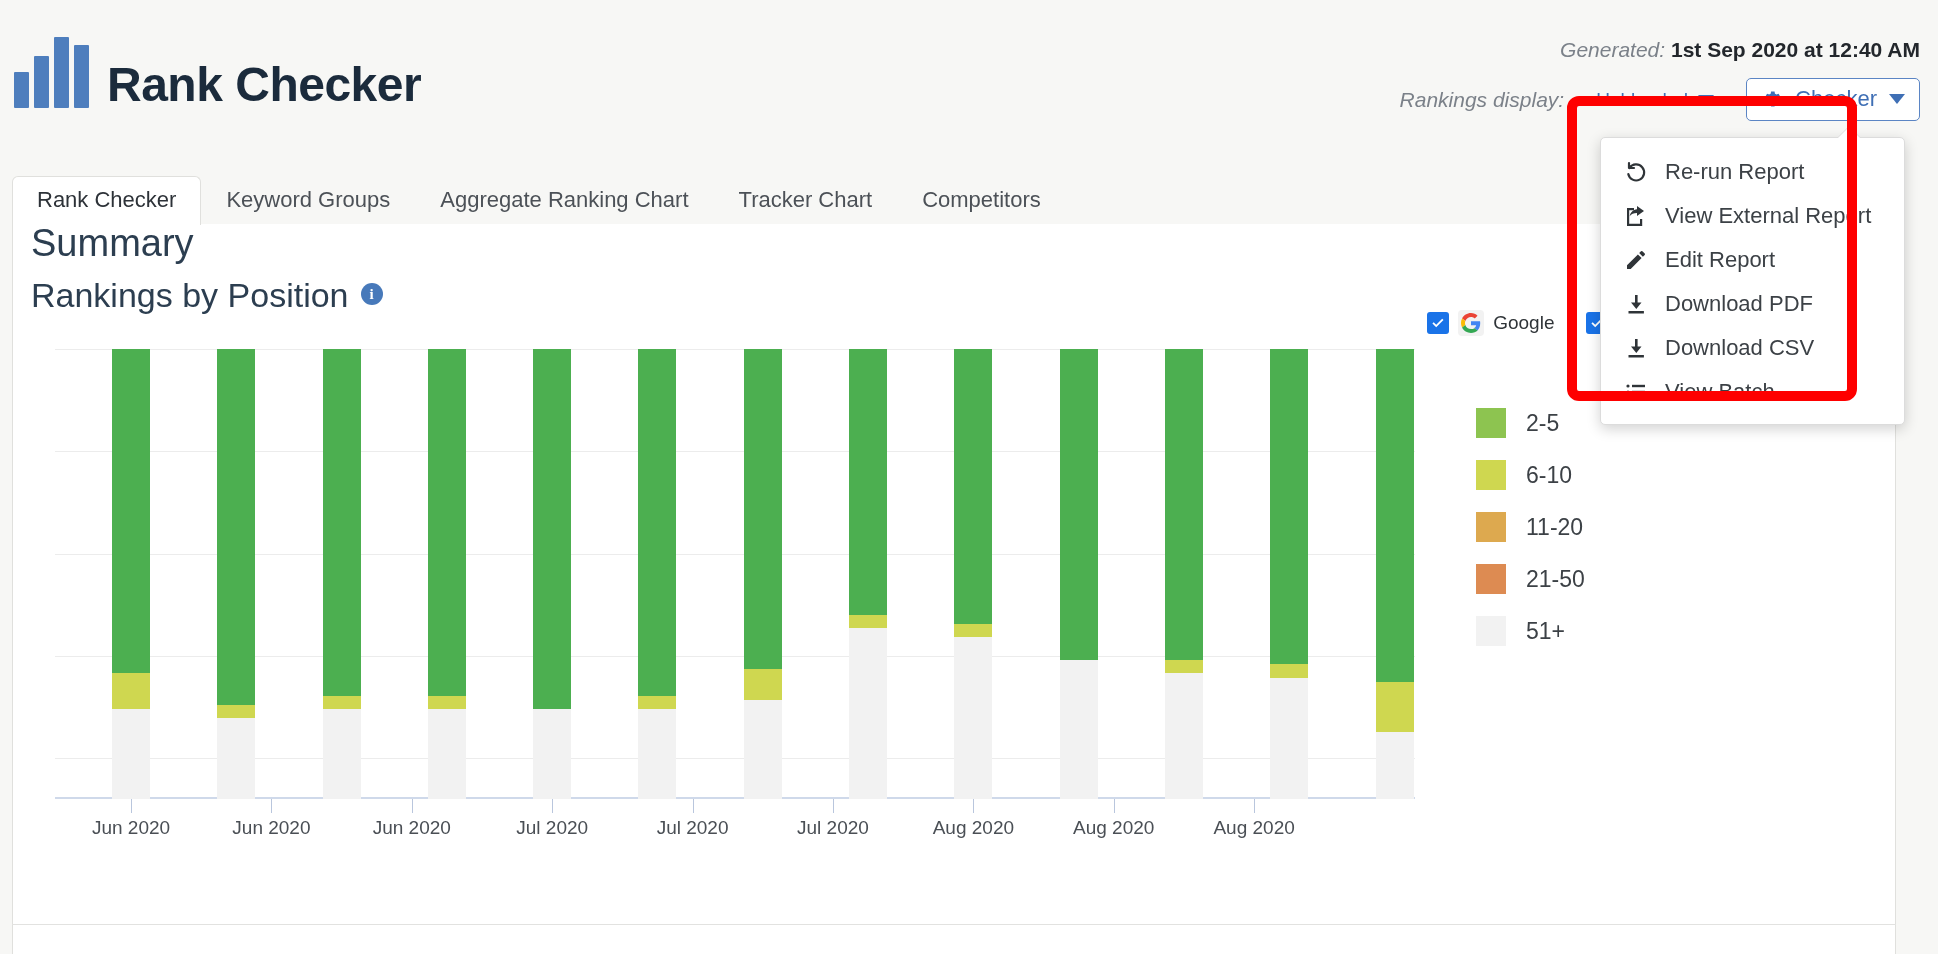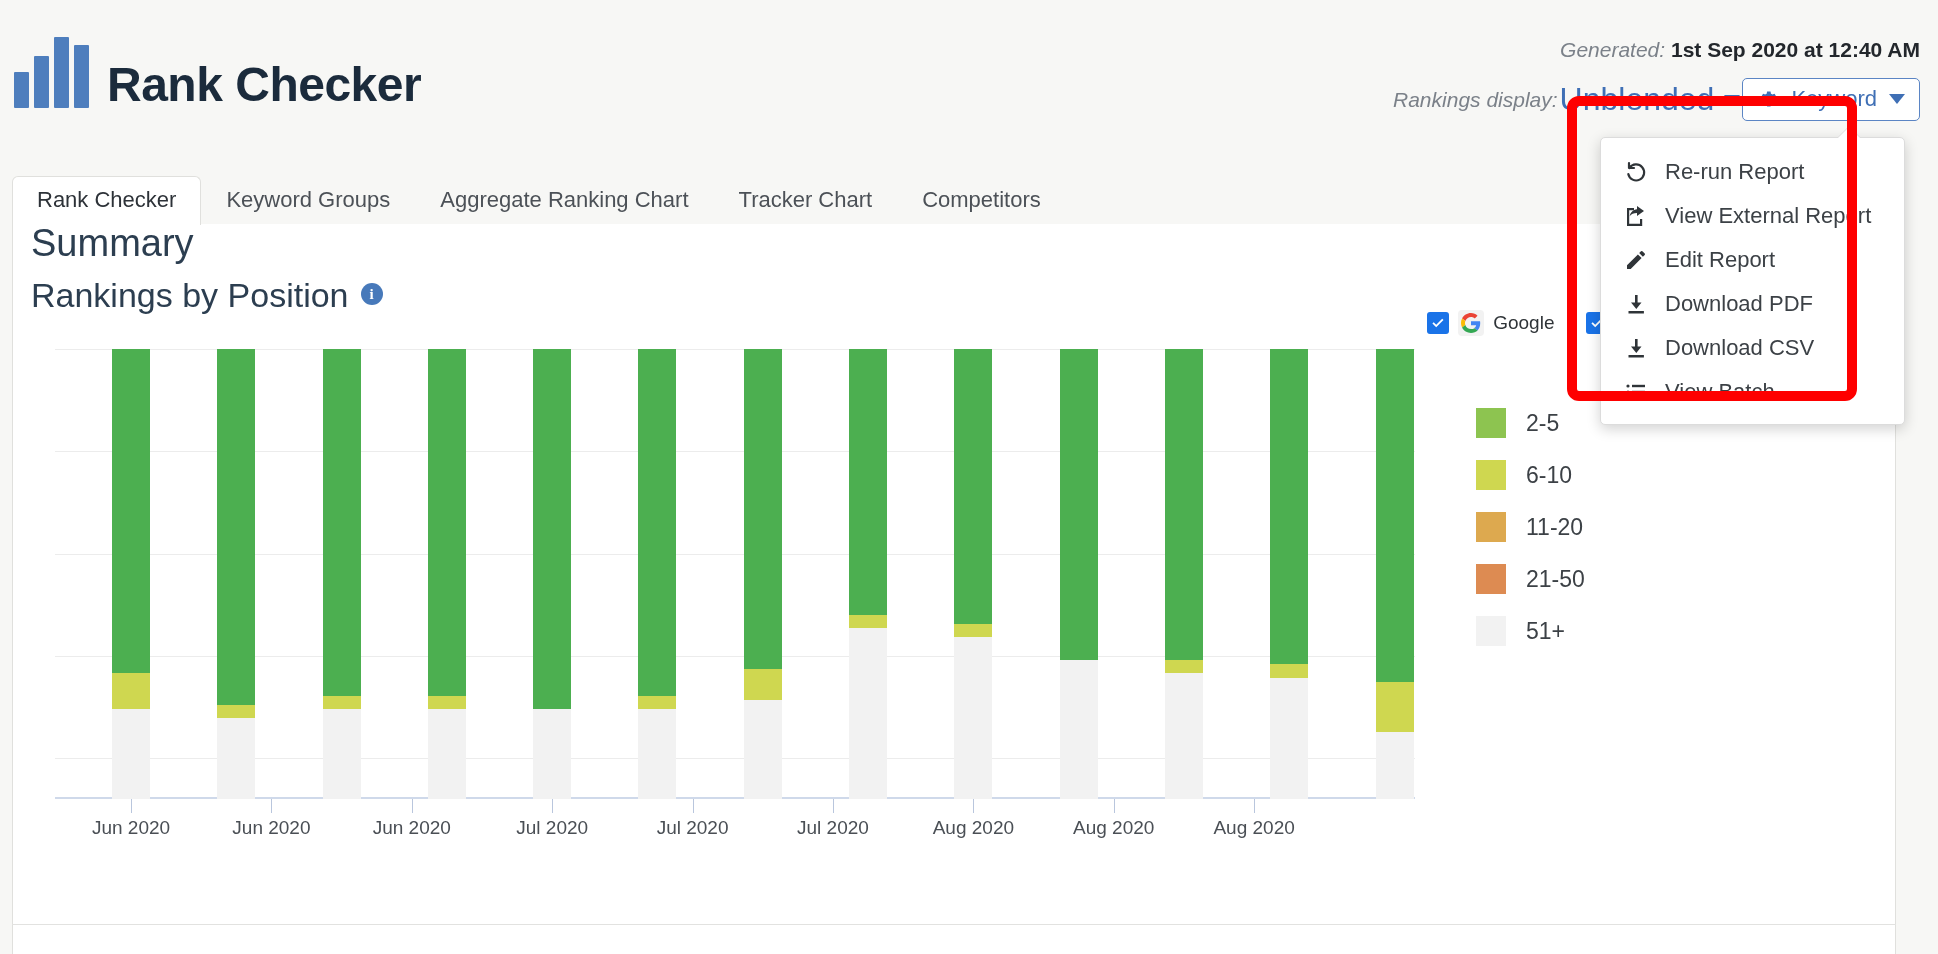--- a/index.html
+++ b/index.html
@@ -25,23 +25,23 @@
   #logo i:nth-child(4){ height:63px; }
 
   #titles { position:relative; top:2px; }
   #eyebrow { font-style:italic; font-size:24px; color:#787f87; line-height:1; margin-bottom:4px; }
   #page-title { font-size:48px; font-weight:bold; color:#1b2b3c; line-height:1.05; letter-spacing:-0.5px; }
 
   #generated { position:absolute; right:18px; top:38px; font-size:21px; white-space:nowrap; }
   #generated .lbl { font-style:italic; color:#7b8189; }
   #generated .val { font-weight:bold; color:#23272c; }
 
-  #display-row { position:absolute; right:18px; top:78px; display:flex; align-items:center; gap:2px; }
+  #display-row { position:absolute; right:18px; top:78px; display:flex; align-items:center; gap:32px; }
   #display-label { font-style:italic; font-size:21px; color:#7b8189; }
-  #blend-select { font-size:32px; color:#3f6fb5; display:flex; align-items:center; gap:10px; cursor:pointer; }
+  #blend-select { font-size:19px; color:#3f6fb5; display:flex; align-items:center; gap:10px; cursor:pointer; }
   #actions-btn {
     display:flex; align-items:center; gap:12px;
     border:1px solid #5b85c4; border-radius:5px;
     background:#fff; color:#3f6fb5;
     font-size:22px; padding:7px 14px 8px 14px; cursor:pointer;
   }
   .caret { width:0;height:0;border-left:8px solid transparent;border-right:8px solid transparent;border-top:10px solid currentColor; display:inline-block; }
 
   
   #highlight {
@@ -148,21 +148,21 @@
   <div id="display-row">
     <span id="display-label">Rankings display:</span>
     <span id="blend-select">
       <span>Unblended</span>
       <span class="caret"></span>
     </span>
     <span id="actions-btn">
       <svg viewBox="0 0 24 24" width="22" height="22">
         <path fill="#3f6fb5" d="M19.1 12.9a7.5 7.5 0 0 0 0-1.8l2-1.5-1.9-3.3-2.4.9a7.3 7.3 0 0 0-1.6-.9l-.4-2.5h-3.8l-.4 2.5c-.6.2-1.1.5-1.6.9l-2.4-.9-1.9 3.3 2 1.5a7.5 7.5 0 0 0 0 1.8l-2 1.5 1.9 3.3 2.4-.9c.5.4 1 .7 1.6.9l.4 2.5h3.8l.4-2.5c.6-.2 1.1-.5 1.6-.9l2.4.9 1.9-3.3-2-1.5zM12 15.3a3.3 3.3 0 1 1 0-6.6 3.3 3.3 0 0 1 0 6.6z"></path>
       </svg>
-      <span>Keyword</span>
+      <span>Checker</span>
       <span class="caret"></span>
     </span>
   </div>
 </div>
 
 <div id="tabs">
   <div class="tab active">Rank Checker</div>
   <div class="tab">Keyword Groups</div>
   <div class="tab">Aggregate Ranking Chart</div>
   <div class="tab">Tracker Chart</div>

